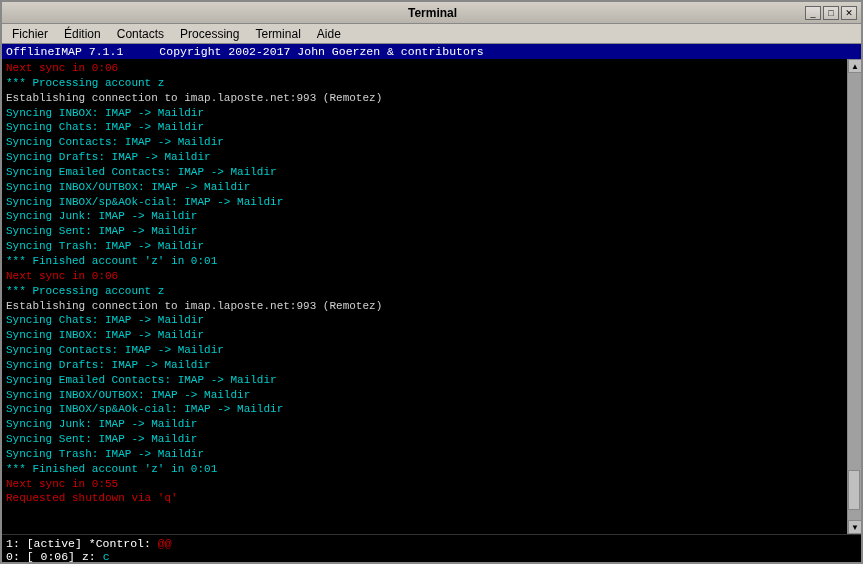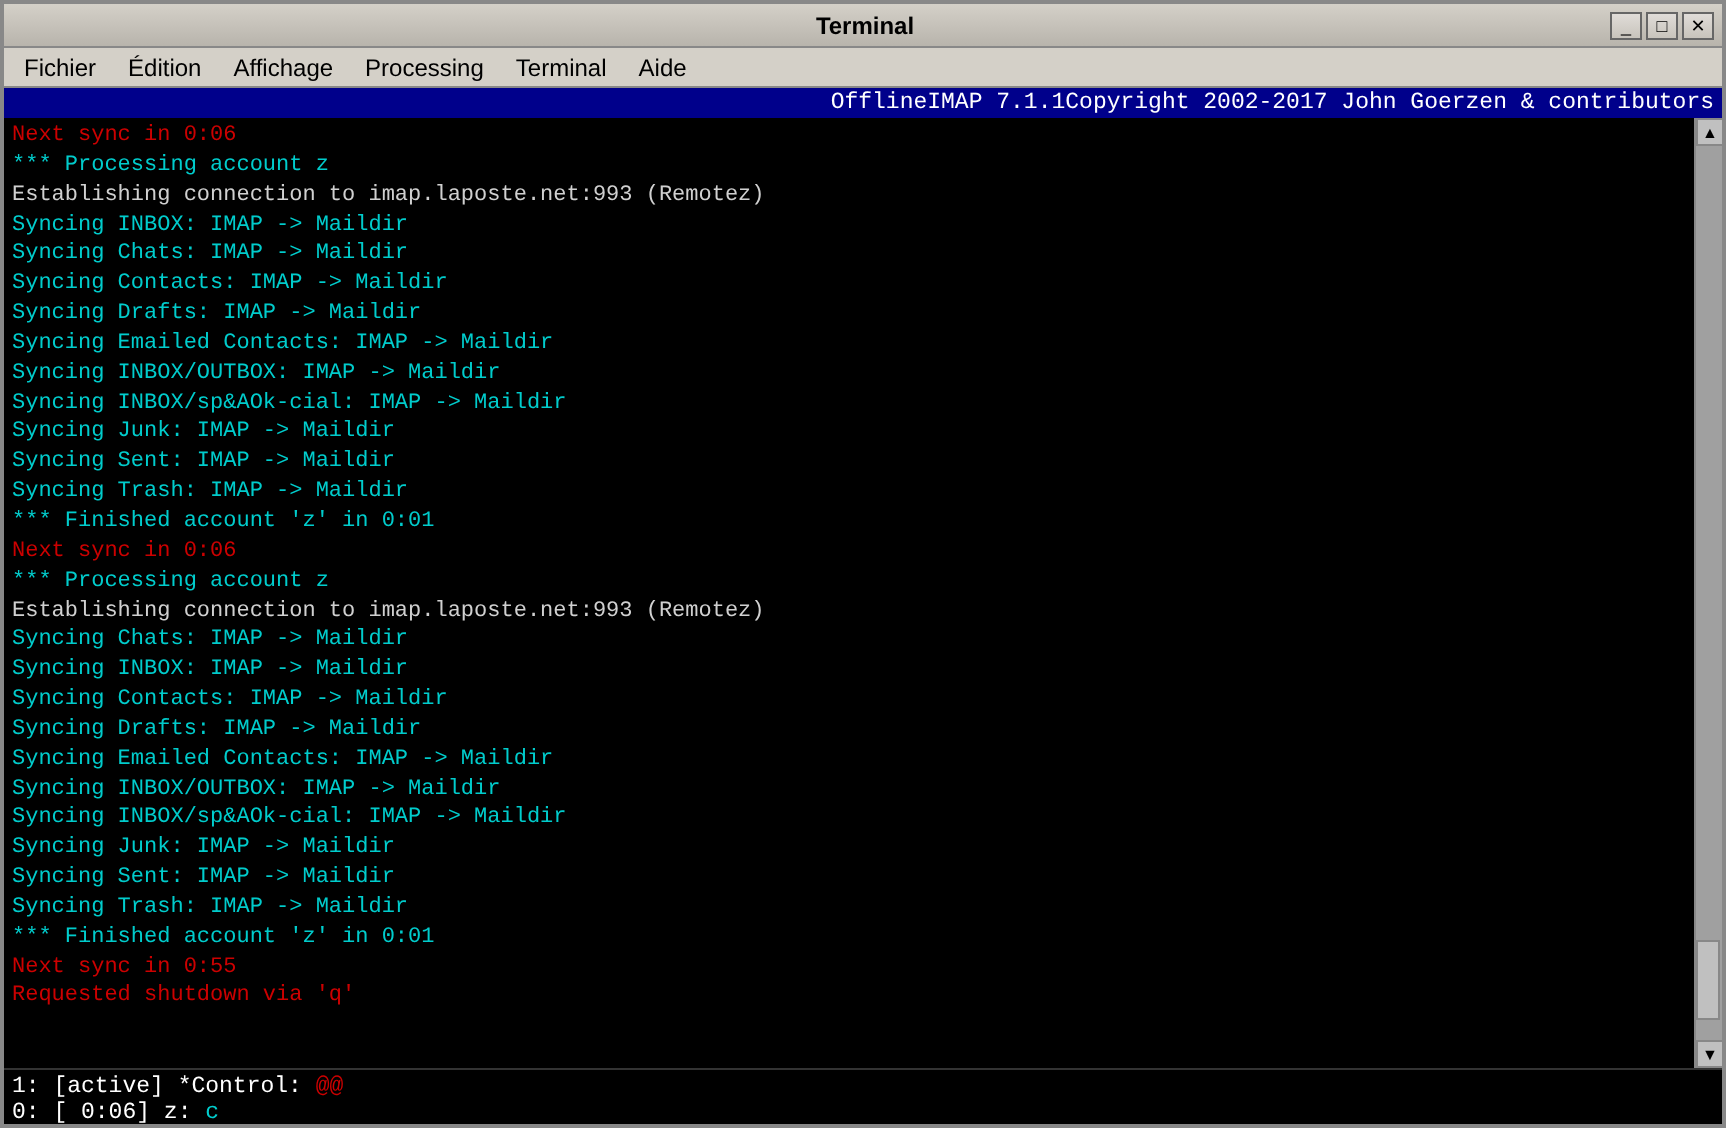--- a/index.html
+++ b/index.html
@@ -78,25 +78,26 @@
 
     .line { display: block; white-space: pre; }
     .cyan { color: #00cccc; }
     .red { color: #cc0000; }
     .white { color: #d0d0d0; }
 
     .header-line {
       background: #00008b;
       color: #fff;
       display: flex;
-      justify-content: flex-end;
+      justify-content: flex-start;
       padding: 1px 4px;
       font-family: 'Courier New', Courier, monospace;
       font-size: 11.5px;
       flex-shrink: 0;
+      gap: 36px;
     }
 
     .scrollbar {
       position: absolute;
       right: 0;
       top: 0;
       width: 14px;
       height: 100%;
       background: #c0c0c0;
       border-left: 1px solid #888;
@@ -165,21 +166,21 @@
     <div class="window-controls">
       <div class="win-btn">_</div>
       <div class="win-btn">□</div>
       <div class="win-btn">✕</div>
     </div>
   </div>
 
   <div class="menu-bar">
     <div class="menu-item">Fichier</div>
     <div class="menu-item">Édition</div>
-    <div class="menu-item">Affichage</div>
+    <div class="menu-item">Contacts</div>
     <div class="menu-item">Processing</div>
     <div class="menu-item">Terminal</div>
     <div class="menu-item">Aide</div>
   </div>
 
   <div class="terminal-area">
 
     <div class="header-line">
       <span>OfflineIMAP 7.1.1</span>
       <span>Copyright 2002-2017 John Goerzen &amp; contributors</span>

